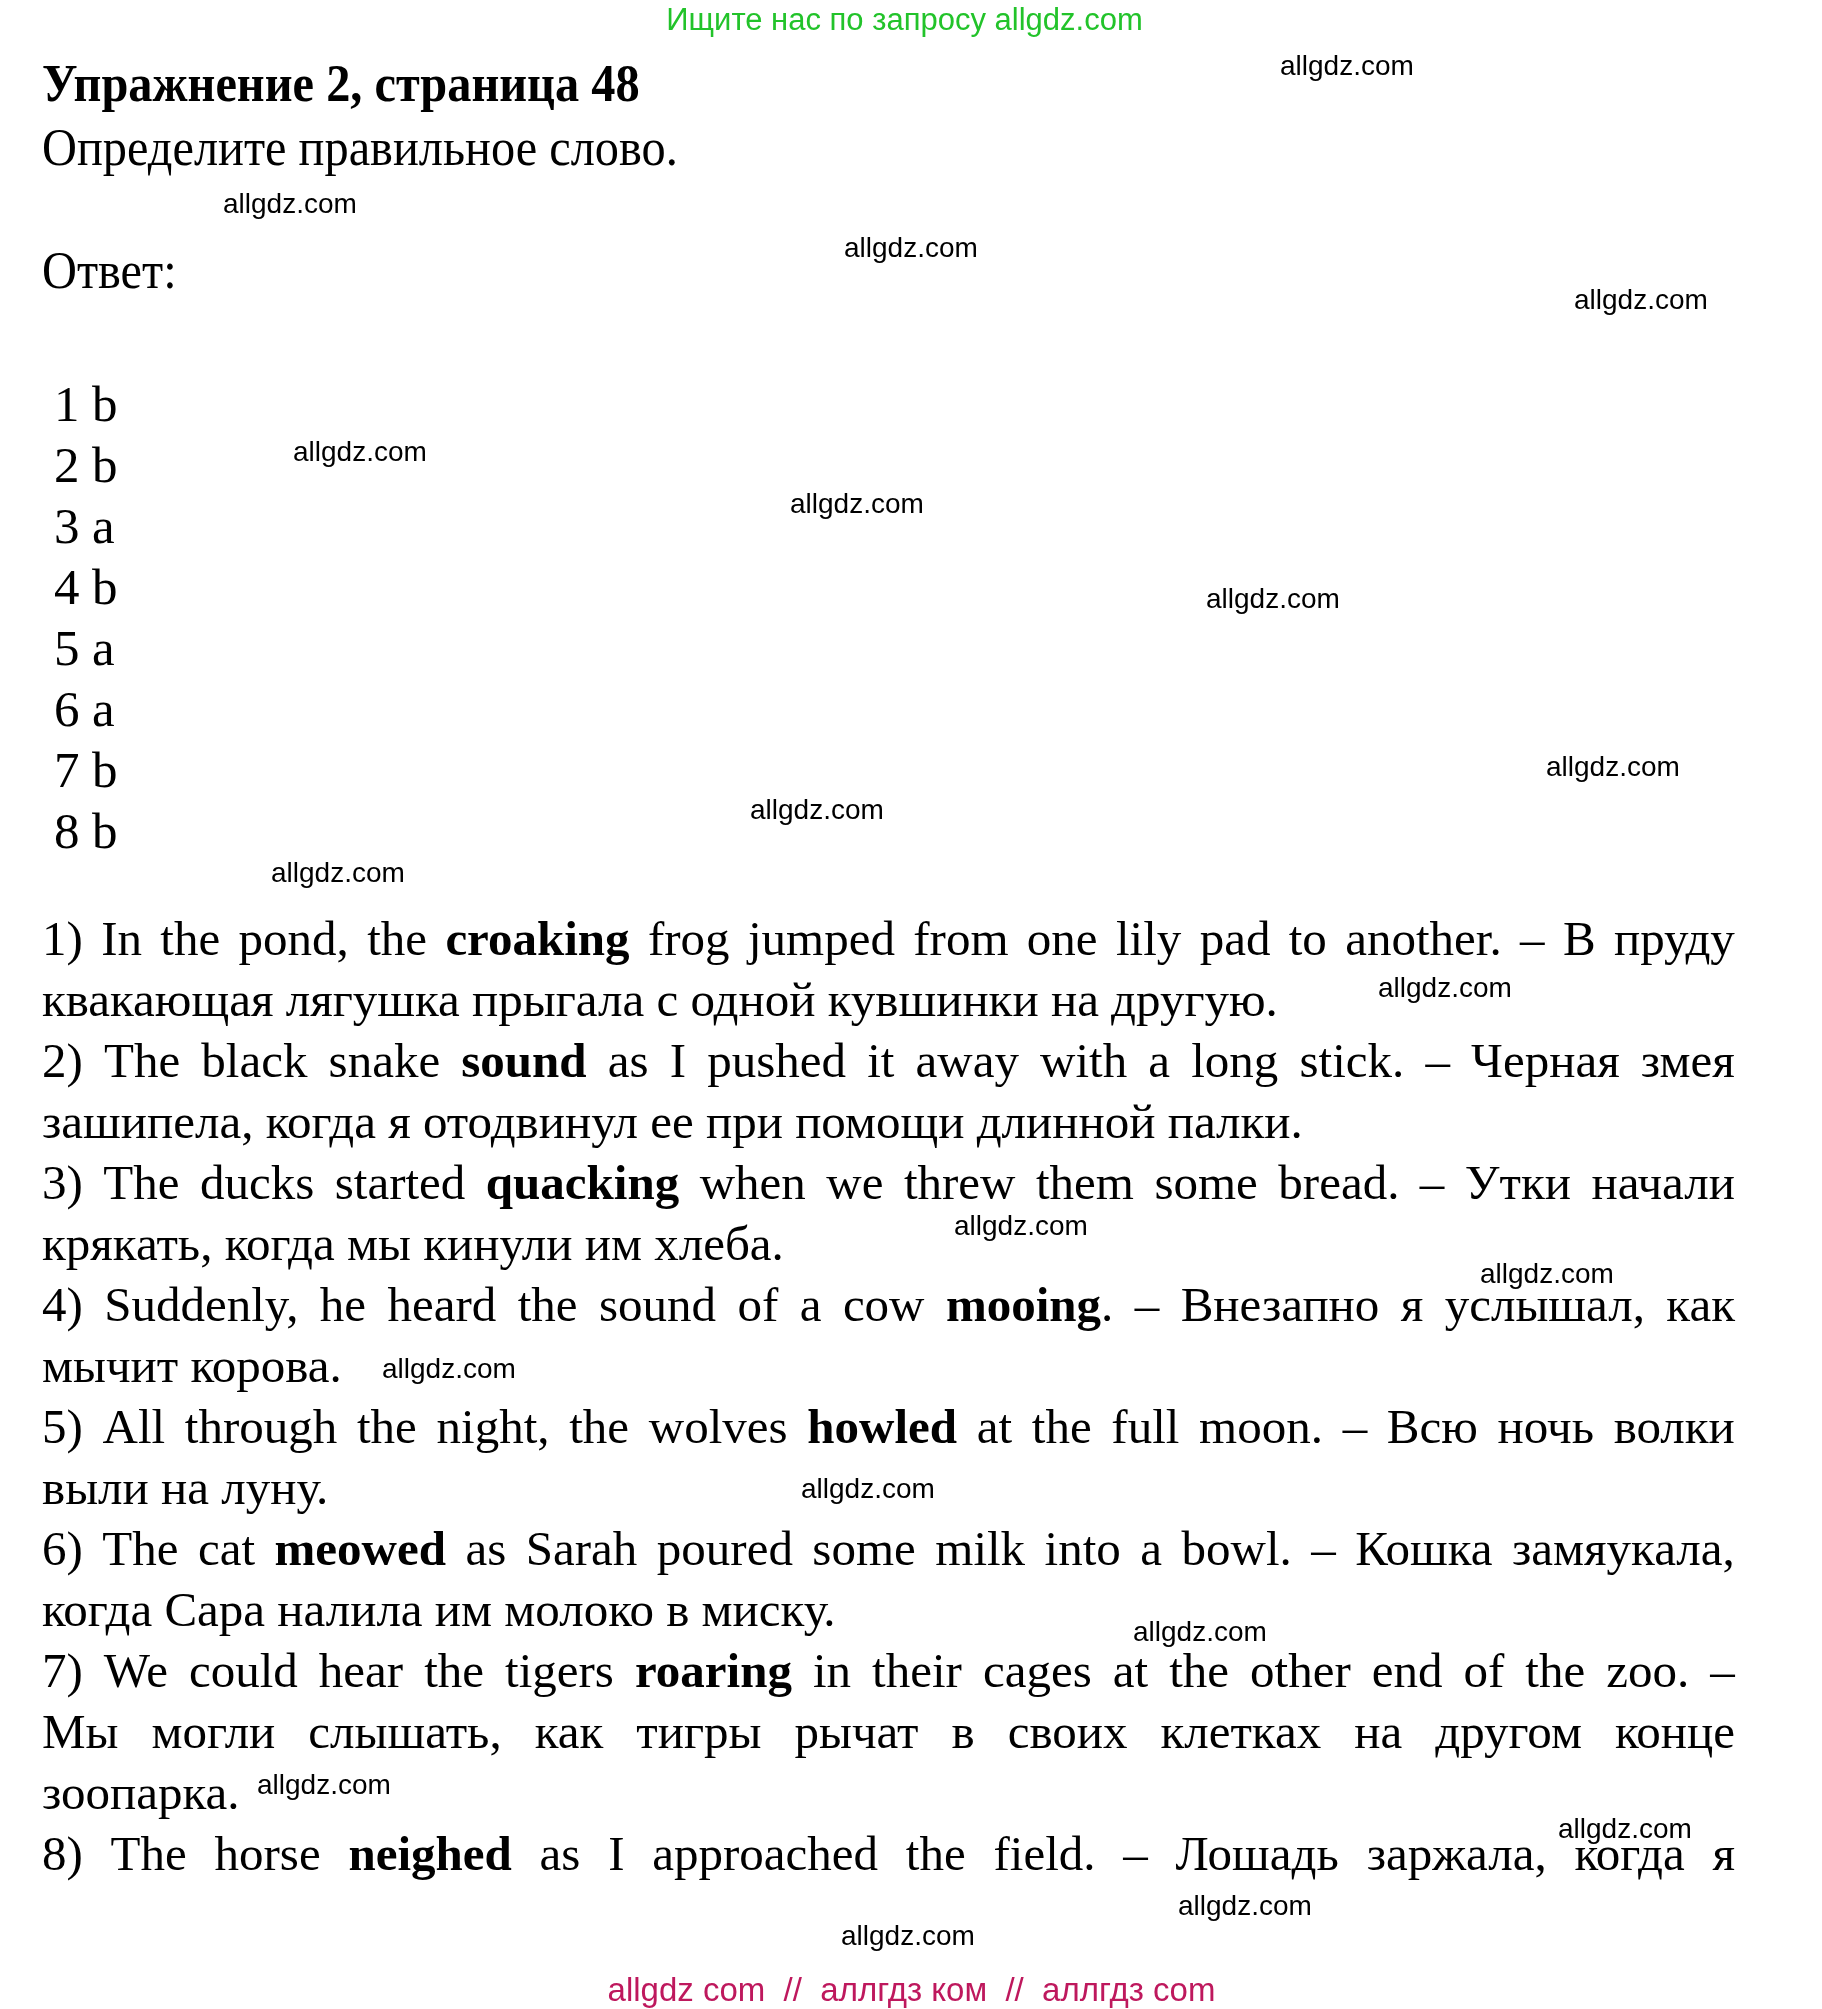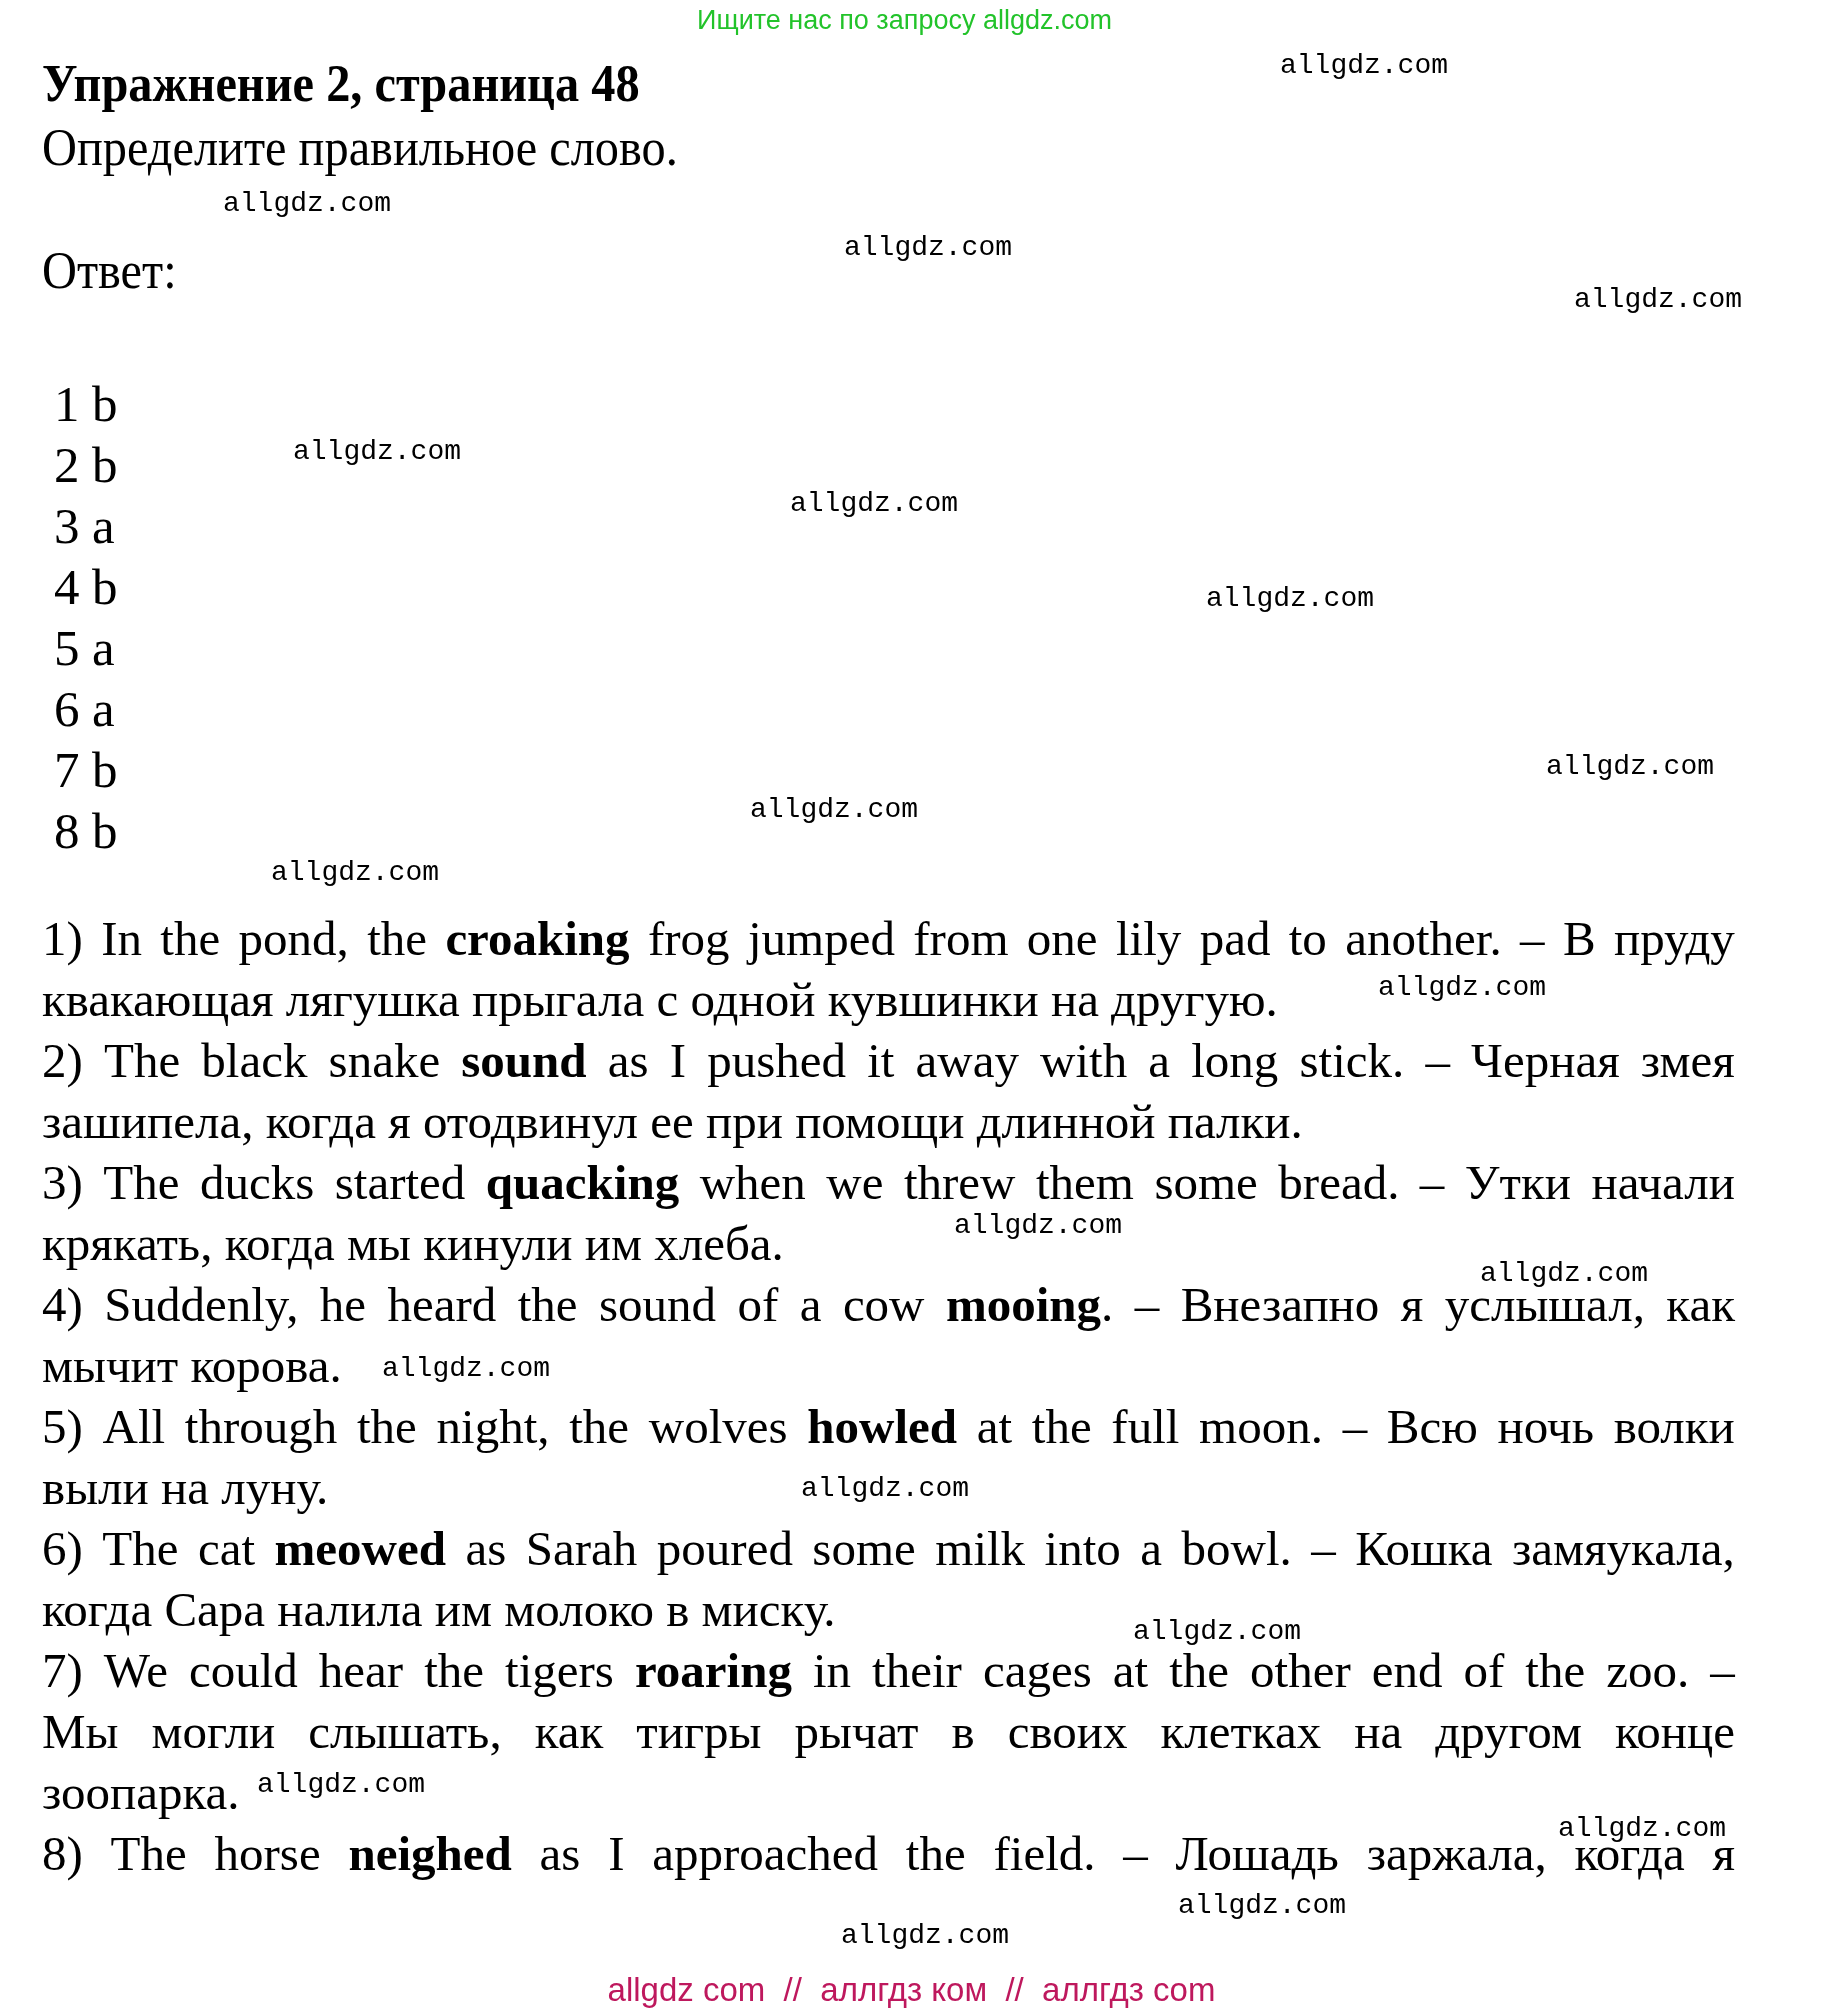--- a/index.html
+++ b/index.html
@@ -15,21 +15,21 @@
     color: #000;
     font-family: "Liberation Serif", serif;
   }
   .top-banner {
     position: absolute;
     left: 0;
     width: 1809px;
     top: 1.8px;
     text-align: center;
     font-family: "Liberation Sans", sans-serif;
-    font-size: 27px;
+    font-size: 31px;
     line-height: 36px;
     color: #22c32a;
   }
   .title {
     position: absolute;
     left: 42px;
     top: 52px;
     font-size: 52px;
     font-weight: bold;
     line-height: 63px;
@@ -86,21 +86,21 @@
     overflow: visible;
   }
   .line.justify {
     display: flex;
     justify-content: space-between;
   }
   .line.justify span.w { white-space: pre; }
   .line b { font-weight: bold; }
   .wm {
     position: absolute;
-    font-family: Liberation Mono, monospace;
+    font-family: Liberation Sans, sans-serif;
     font-size: 28px;
     line-height: 31px;
     color: #000;
     white-space: nowrap;
   }
   .footer {
     position: absolute;
     left: 0;
     width: 1823px;
     top: 1972px;

